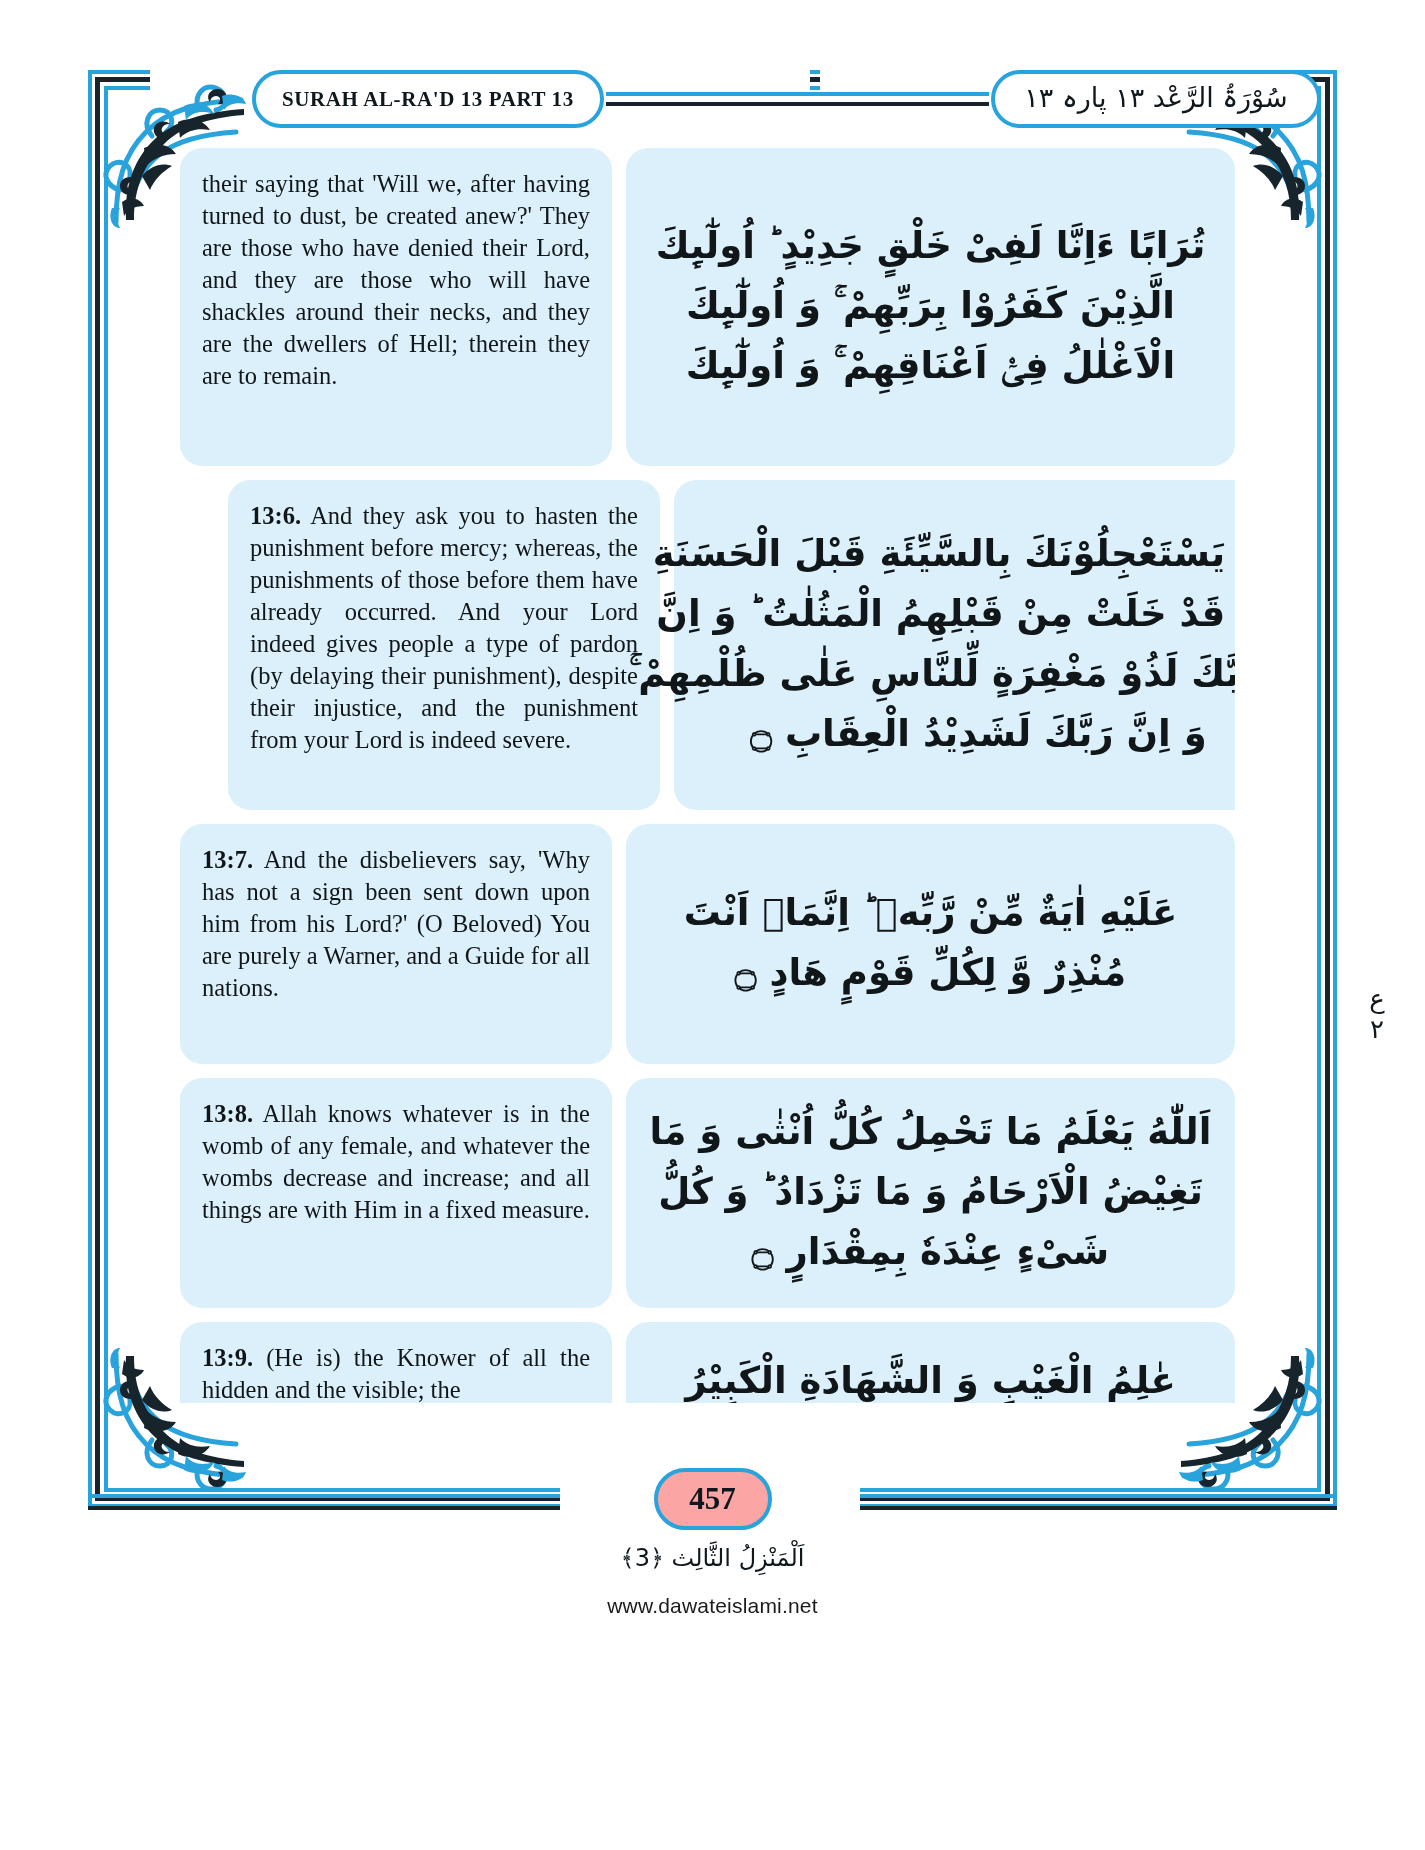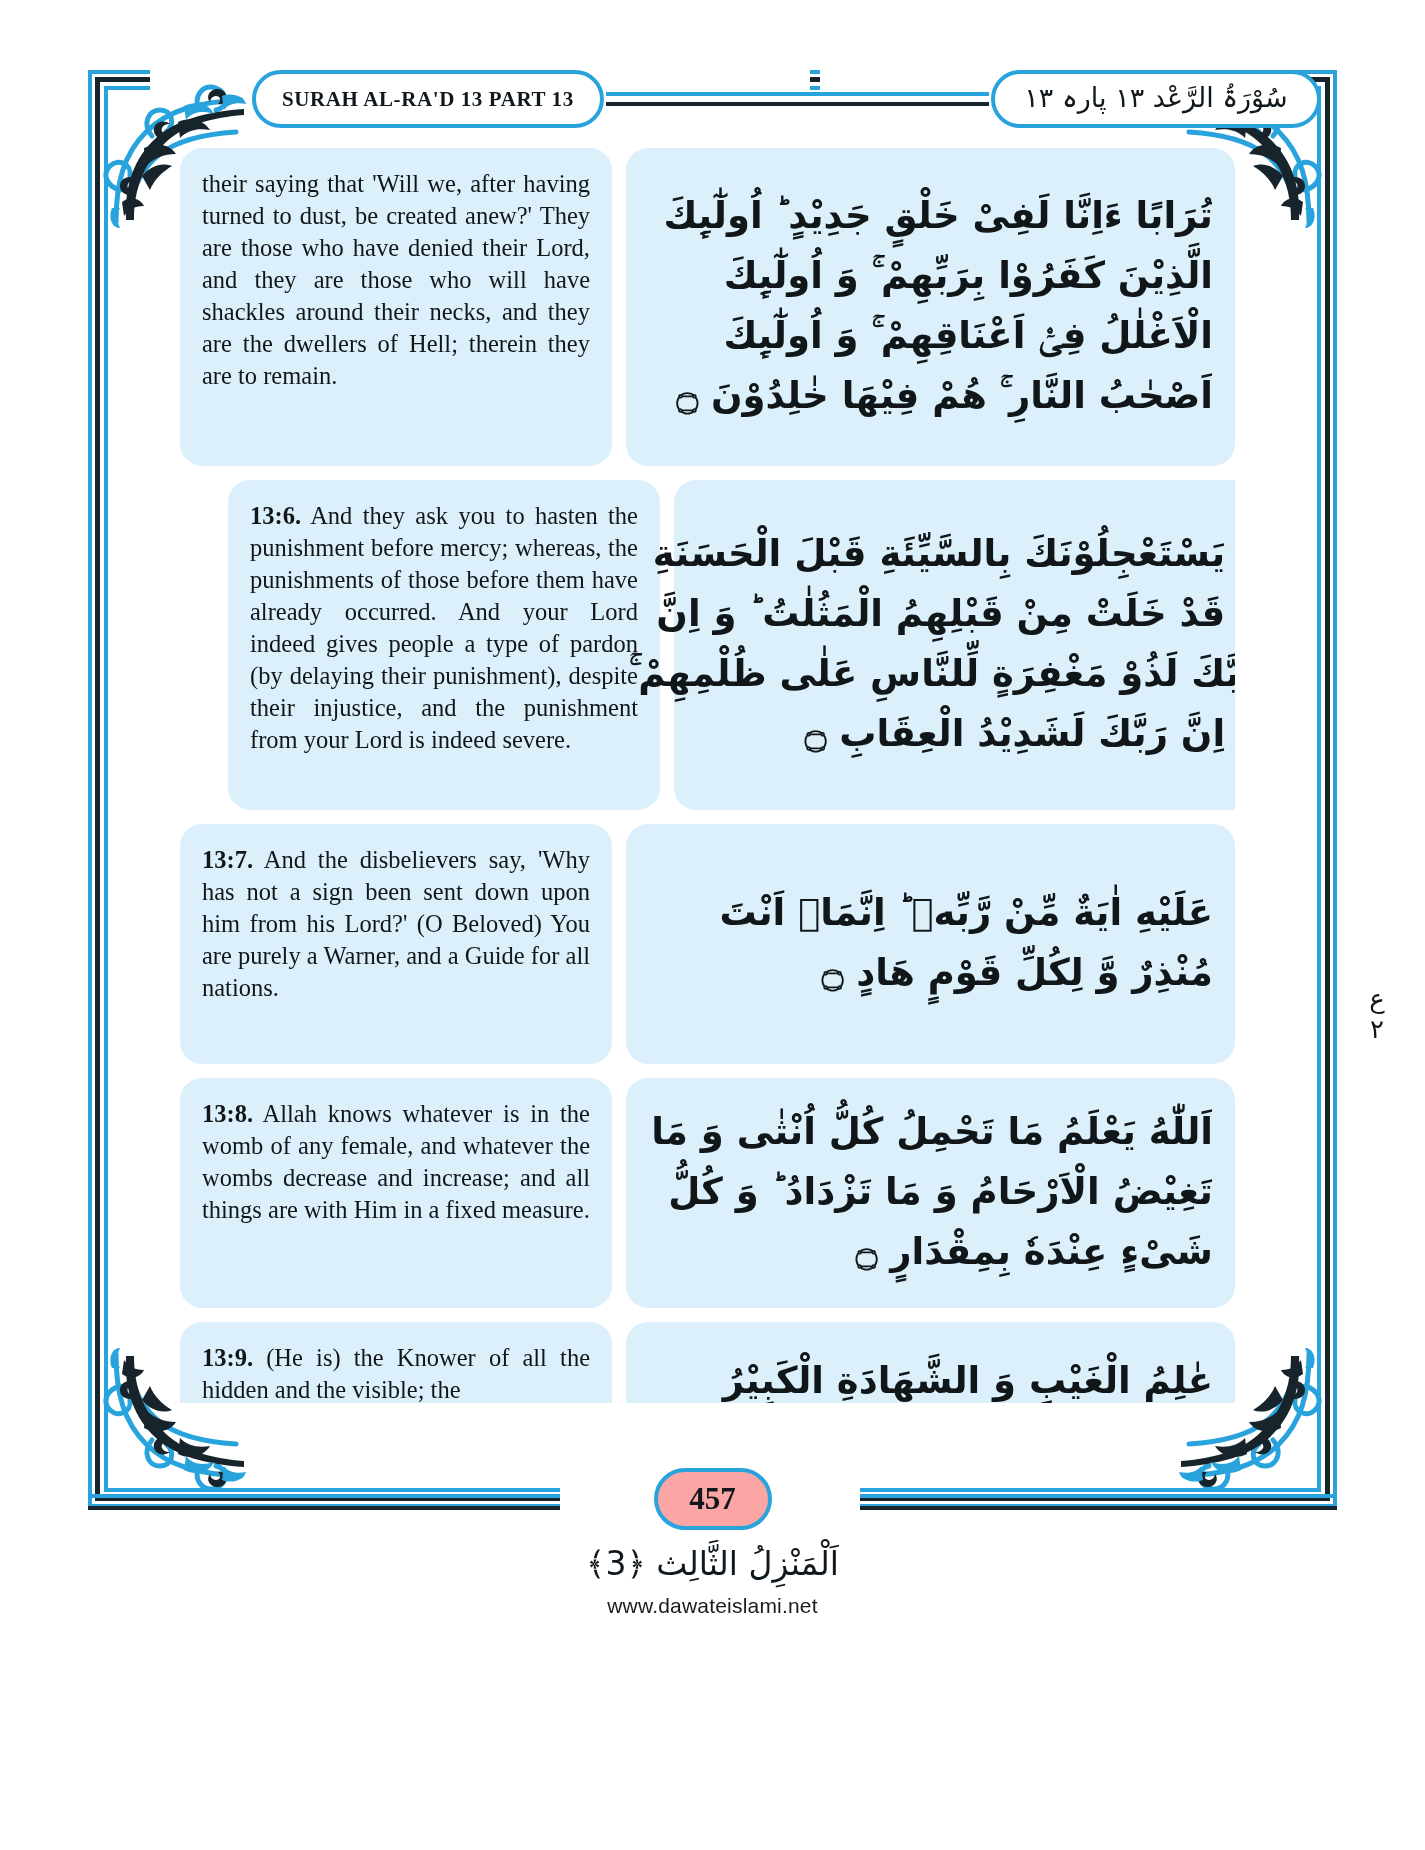--- a/index.html
+++ b/index.html
@@ -157,21 +157,21 @@
     hyphens: none;
   }
   .vnum { font-weight: bold; }
 
   .ar-line {
     font-family: "DejaVu Sans", sans-serif;
     font-size: 37px;
     line-height: 1.62;
     color: #111619;
     direction: rtl;
-    text-align: right;
+    text-align: center;
     white-space: nowrap;
     font-weight: 600;
   }
 
   
   .row-h1 { min-height: 318px; }
   .row-h2 { min-height: 330px; padding-left: 48px; }
   .row-h3 { min-height: 240px; }
   .row-h4 { min-height: 230px; }
   .row-h5 { min-height: 120px; }
@@ -225,21 +225,21 @@
     font-size: 31px;
     color: #10181d;
   }
 
   .manzil {
     position: absolute;
     left: 0; right: 0;
     top: 1544px;
     text-align: center;
     font-family: "DejaVu Sans", sans-serif;
-    font-size: 33px;
+    font-size: 24px;
     color: #10181d;
     direction: rtl;
     z-index: 9;
   }
 
   .site {
     position: absolute;
     left: 0; right: 0;
     top: 1594px;
     text-align: center;
@@ -381,21 +381,20 @@
   <div class="content">
 
     <div class="verse-row row-h1">
       <div class="panel panel-en">
         <div class="en-text"><span class="vnum"></span><span>their saying that 'Will we, after having turned to dust, be created anew?' They are those who have denied their Lord, and they are those who will have shackles around their necks, and they are the dwellers of Hell; therein they are to remain.</span></div>
       </div>
       <div class="panel panel-ar">
         <div class="ar-line">تُرَابًا ءَاِنَّا لَفِیْ خَلْقٍ جَدِیْدٍ ؕ اُولٰٓىِٕكَ</div>
         <div class="ar-line">الَّذِیْنَ كَفَرُوْا بِرَبِّهِمْ ۚ وَ اُولٰٓىِٕكَ</div>
         <div class="ar-line">الْاَغْلٰلُ فِیْۤ اَعْنَاقِهِمْ ۚ وَ اُولٰٓىِٕكَ</div>
-        <div class="ar-line">اَصْحٰبُ النَّارِ ۚ هُمْ فِیْهَا خٰلِدُوْنَ ۝</div>
       </div>
     </div>
 
     <div class="verse-row row-h2">
       <div class="panel panel-en">
         <div class="en-text"><span class="vnum">13:6.</span> <span>And they ask you to hasten the punishment before mercy; whereas, the punishments of those before them have already occurred. And your Lord indeed gives people a type of pardon (by delaying their punishment), despite their injustice, and the punishment from your Lord is indeed severe.</span></div>
       </div>
       <div class="panel panel-ar">
         <div class="ar-line">وَ یَسْتَعْجِلُوْنَكَ بِالسَّیِّئَةِ قَبْلَ الْحَسَنَةِ</div>
         <div class="ar-line">وَ قَدْ خَلَتْ مِنْ قَبْلِهِمُ الْمَثُلٰتُ ؕ وَ اِنَّ</div>

